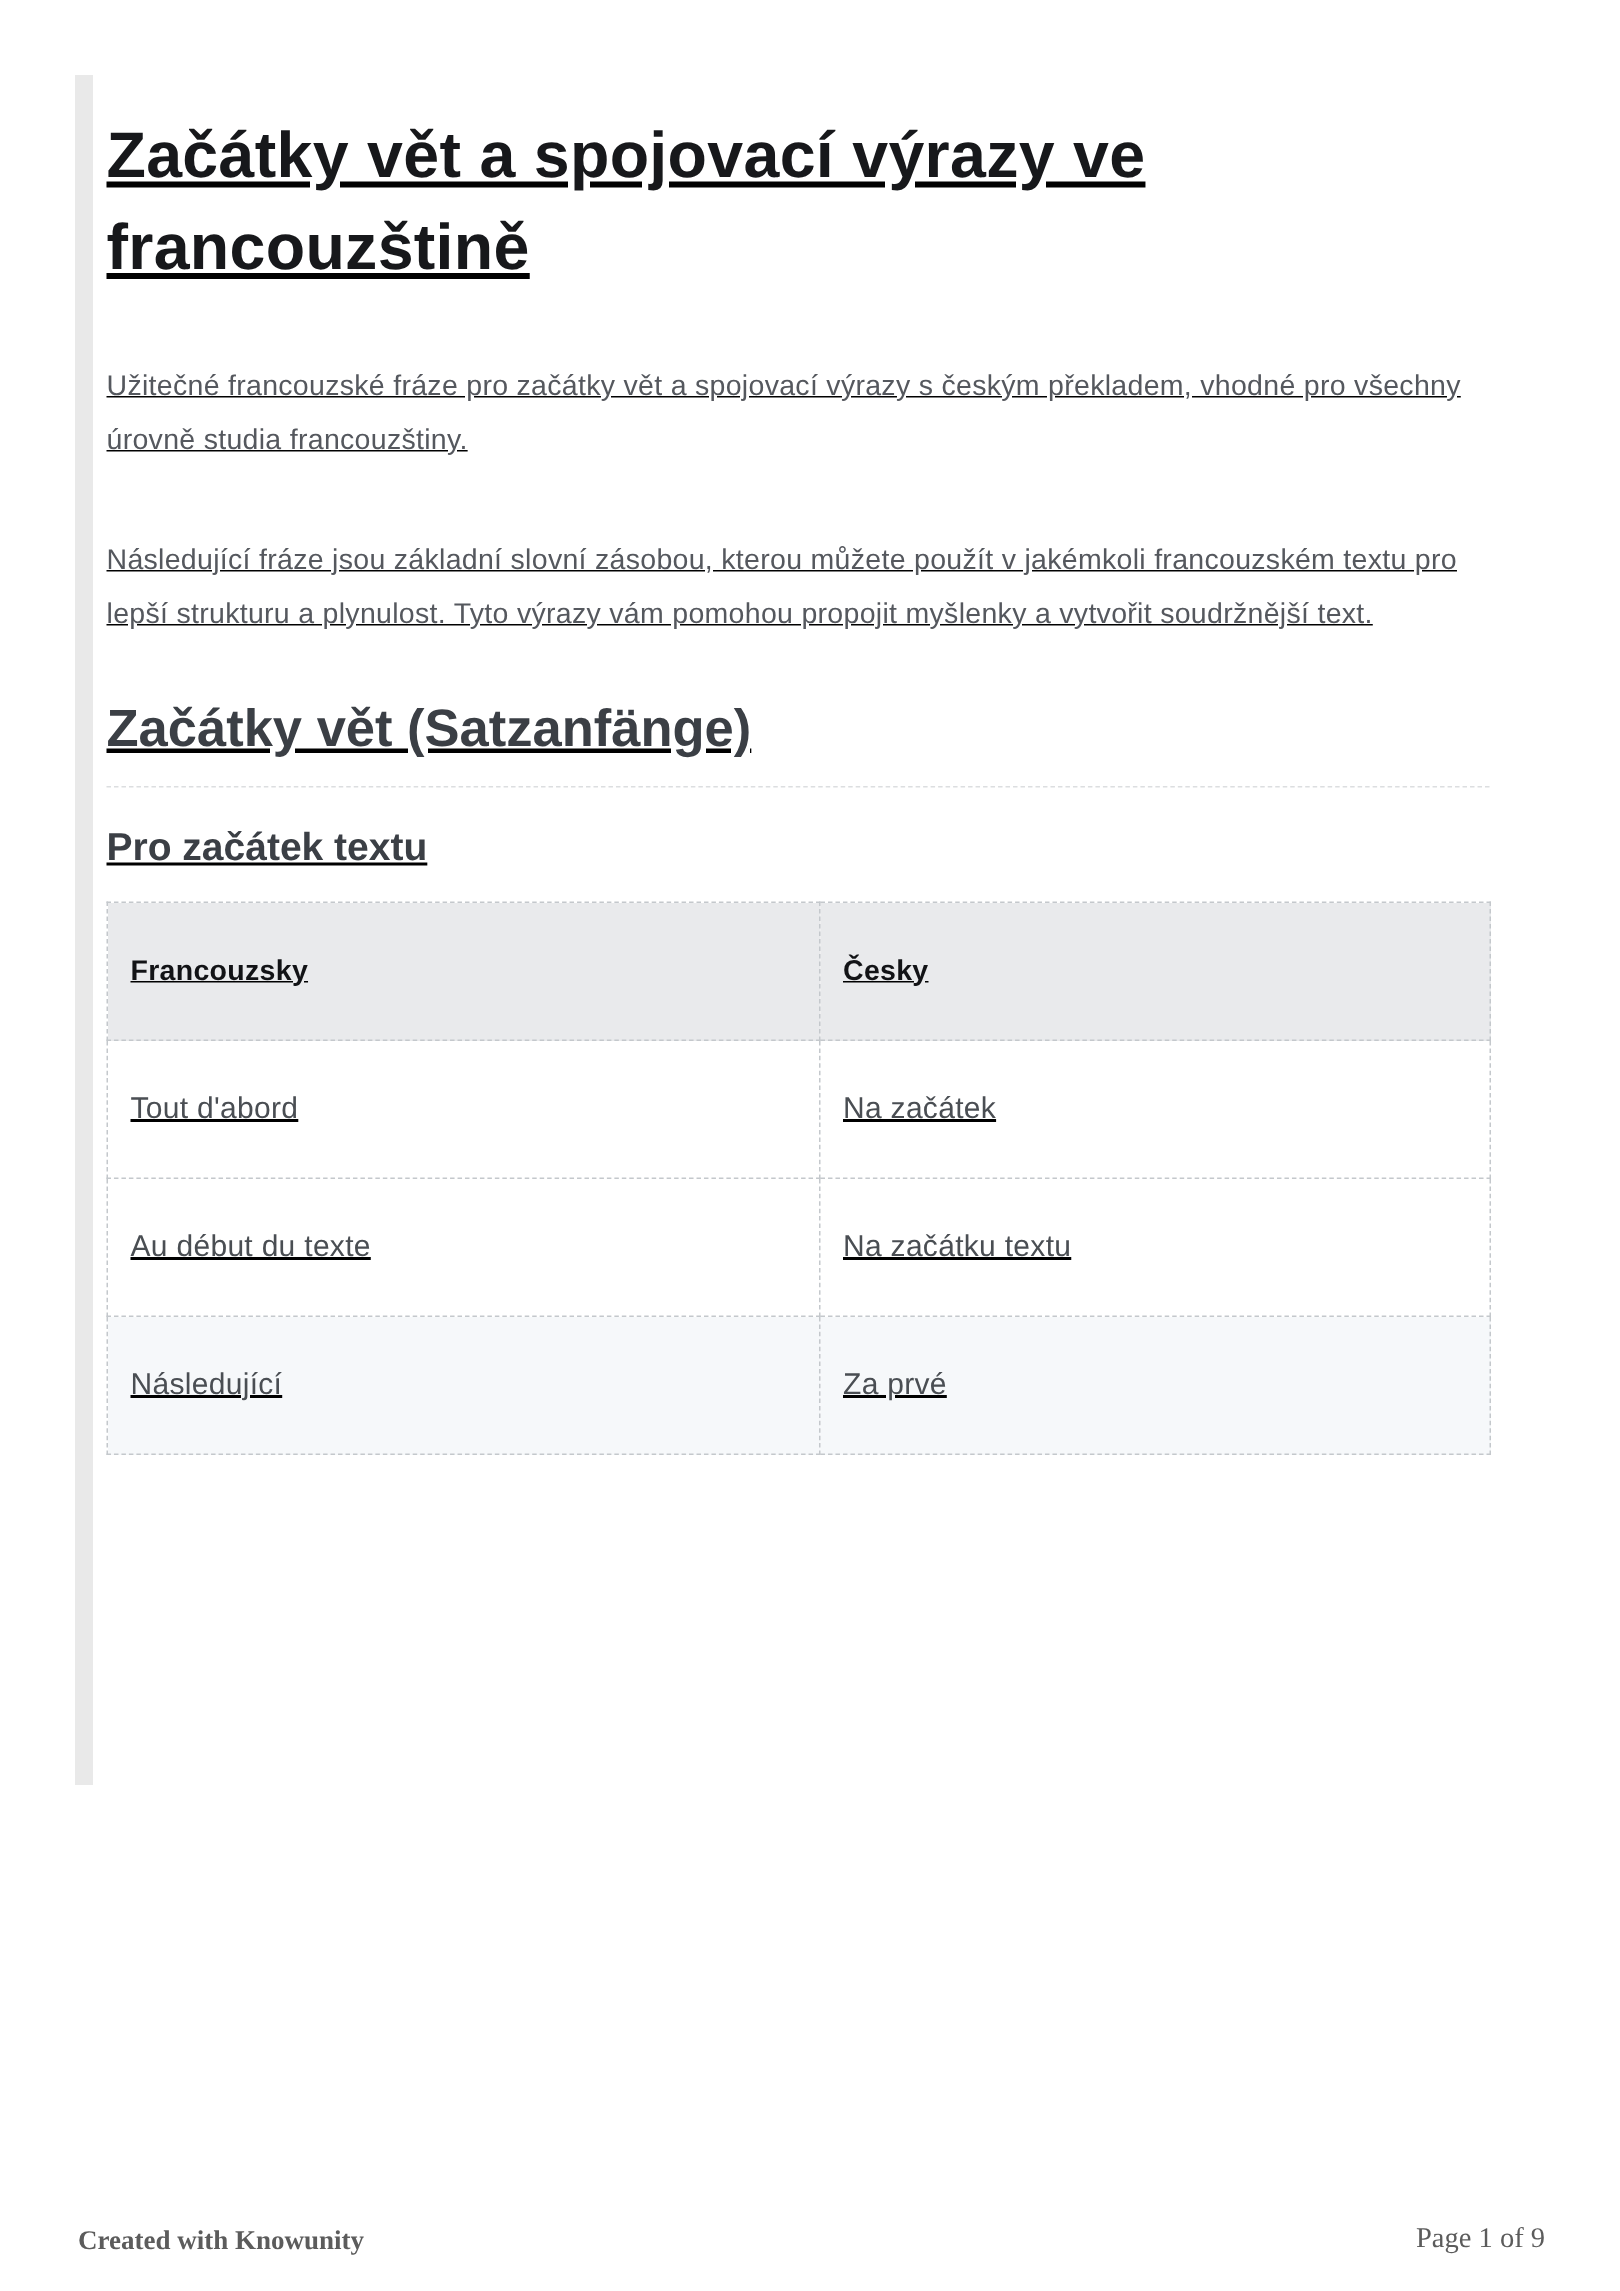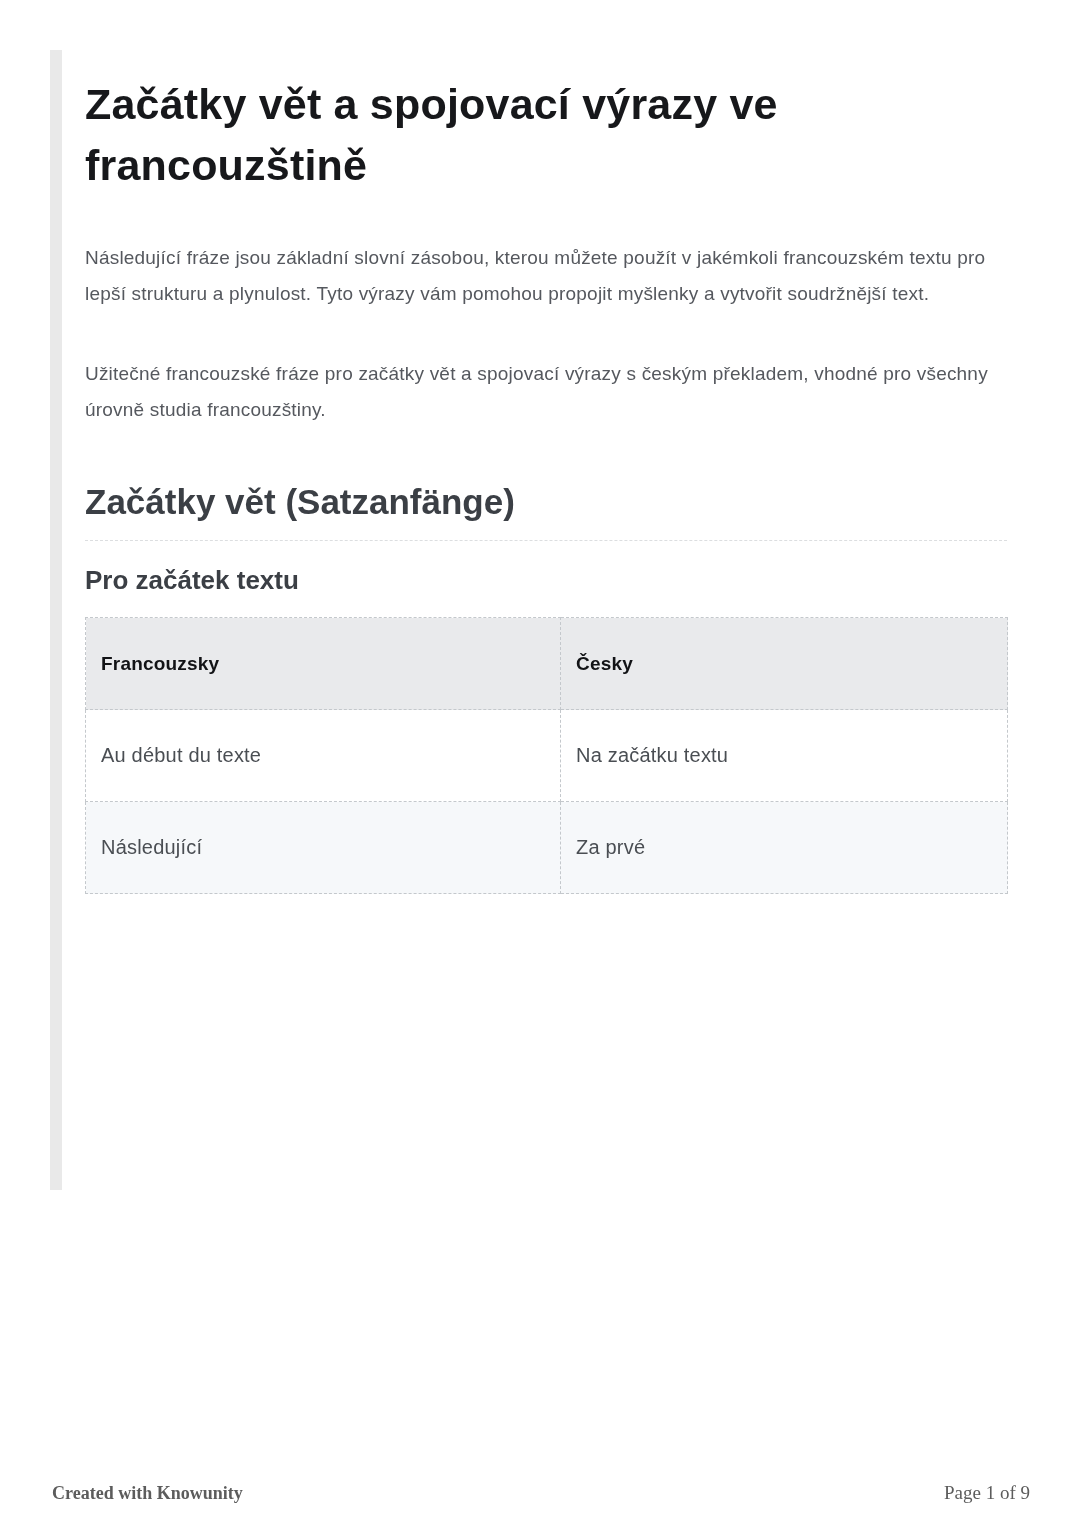--- a/index.html
+++ b/index.html
@@ -15,41 +15,42 @@
   .accent-bar {
     position: absolute;
     left: 50px;
     top: 50px;
     width: 12px;
     height: 1140px;
     background: var(--accent-bar, #e9e9e9);
   }
   .content {
     position: absolute;
-    left: 85px;
+    left: 71px;
     top: 74px;
     width: 922px;
+    text-decoration: underline;
   }
   .doc-title {
     font-size: 43px;
     line-height: 61px;
     font-weight: bold;
     color: var(--title-text, #17181b);
     letter-spacing: 0.2px;
   }
   .para {
     font-size: 19px;
     line-height: 36px;
     color: var(--body-text, #55585e);
     letter-spacing: 0.2px;
   }
   .para-1 { margin-top: 44px; }
   .para-2 { margin-top: 44px; }
   .section-heading {
-    margin-top: 50px;
+    margin-top: 34px;
     font-size: 35px;
     line-height: 48px;
     font-weight: bold;
     color: var(--heading-text, #3b3f45);
     padding-bottom: 14px;
     border-bottom: 1px dashed var(--rule-line, #dcdee0);
   }
   .subsection-heading {
     margin-top: 22px;
     font-size: 26px;
@@ -113,40 +114,44 @@
 <body>
 
 <div class="page">
 
   <div class="accent-bar"></div>
 
   <div class="content">
 
     <h1 class="doc-title">Začátky vět a spojovací výrazy ve francouzštině</h1>
 
+    <p class="para para-1">Užitečné francouzské fráze pro začátky vět a spojovací výrazy s českým překladem, vhodné pro všechny úrovně studia francouzštiny.</p>
+
     <p class="para para-2">Následující fráze jsou základní slovní zásobou, kterou můžete použít v jakémkoli francouzském textu pro lepší strukturu a plynulost. Tyto výrazy vám pomohou propojit myšlenky a vytvořit soudržnější text.</p>
-
-    <p class="para para-1">Užitečné francouzské fráze pro začátky vět a spojovací výrazy s českým překladem, vhodné pro všechny úrovně studia francouzštiny.</p>
 
     <h2 class="section-heading">Začátky vět (Satzanfänge)</h2>
 
     <h3 class="subsection-heading">Pro začátek textu</h3>
 
     <table class="phrase-table">
       <colgroup>
         <col class="col-fr">
         <col class="col-cs">
       </colgroup>
       <thead>
         <tr>
           <th>Francouzsky</th>
           <th>Česky</th>
         </tr>
       </thead>
       <tbody>
+        <tr>
+          <td>Tout d'abord</td>
+          <td>Na začátek</td>
+        </tr>
         <tr>
           <td>Au début du texte</td>
           <td>Na začátku textu</td>
         </tr>
         <tr class="row-alt">
           <td>Následující</td>
           <td>Za prvé</td>
         </tr>
       </tbody>
     </table>

